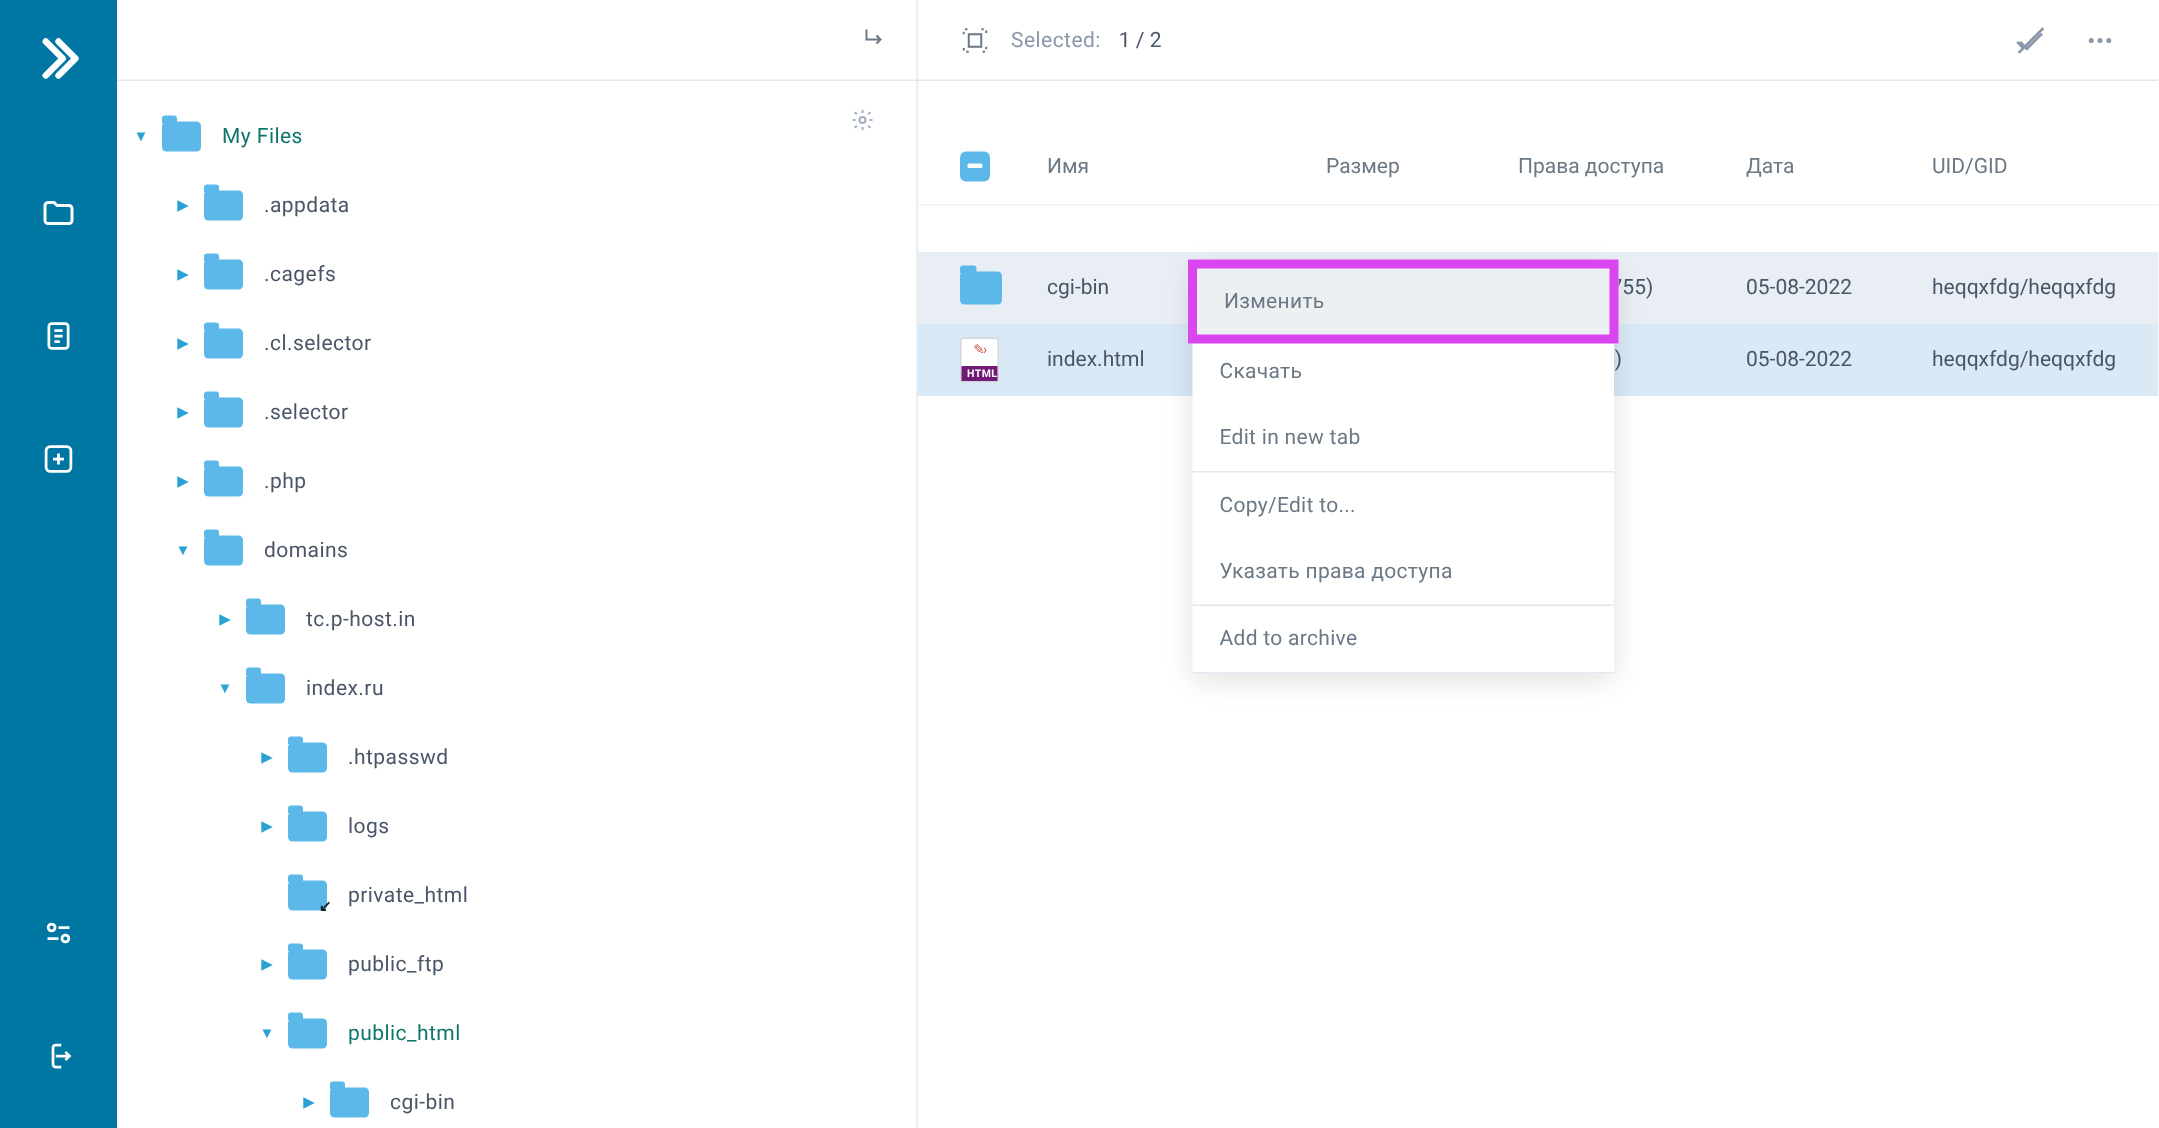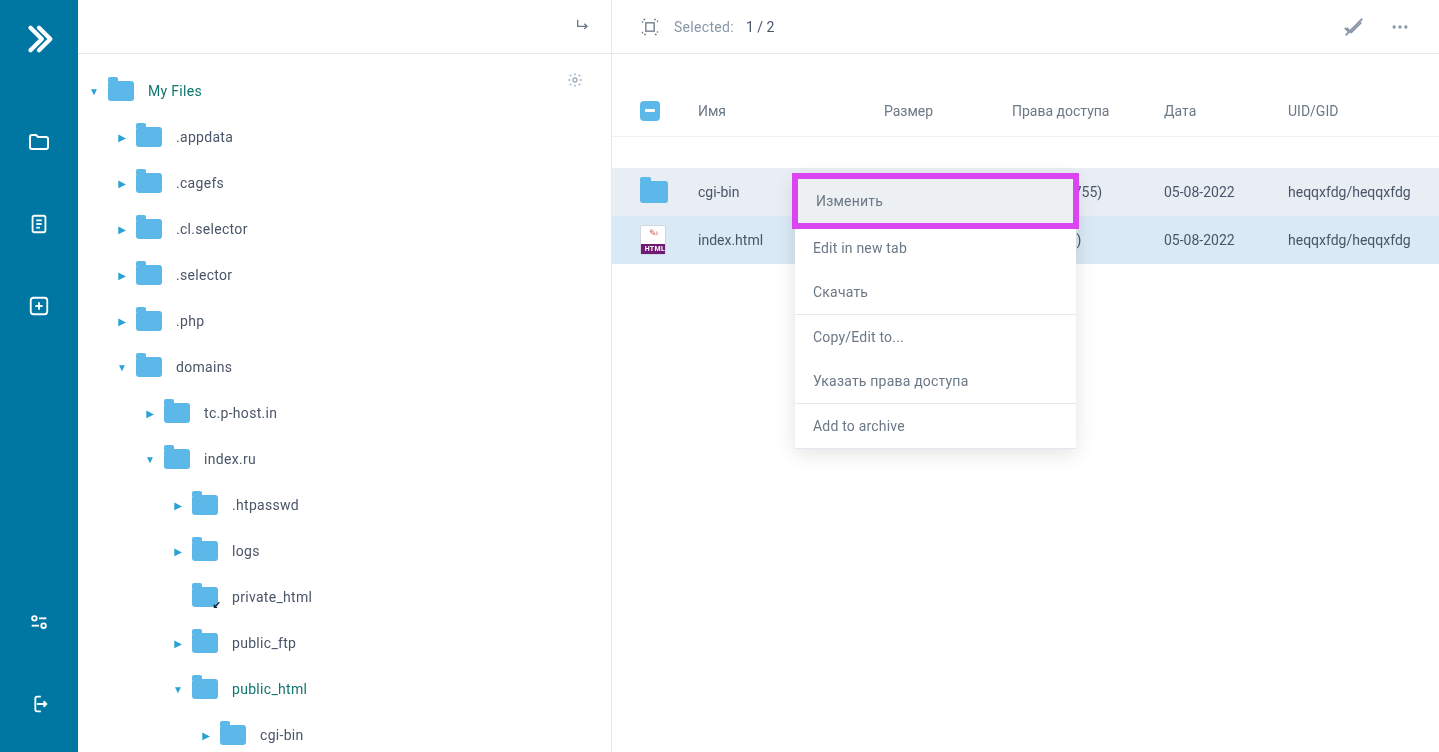--- a/index.html
+++ b/index.html
@@ -279,21 +279,21 @@
           <div class="col-perm">rw-r-r (644)</div>
           <div class="col-date">05-08-2022</div>
           <div class="col-uid">heqqxfdg/heqqxfdg</div>
         </div>
       </div>
   </div>
 </div>
 
 <div class="ctxmenu">
   <div class="ctx-item hl">Изменить</div>
+  <div class="ctx-item">Скачать</div>
   <div class="ctx-item">Edit in new tab</div>
-  <div class="ctx-item">Скачать</div>
   <div class="ctx-sep"></div>
   <div class="ctx-item">Copy/Edit to...</div>
   <div class="ctx-item">Указать права доступа</div>
   <div class="ctx-sep"></div>
   <div class="ctx-item">Add to archive</div>
   <div class="ctx-sep"></div>
 </div>
 
 </body></html>

